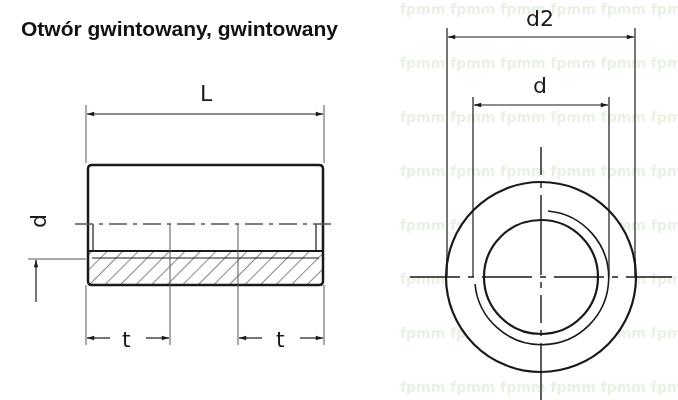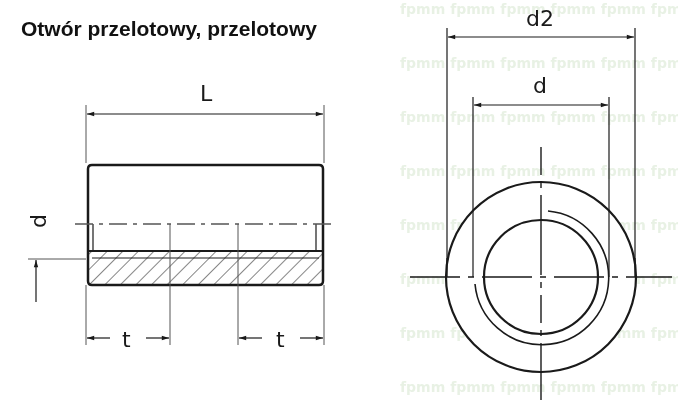--- a/index.html
+++ b/index.html
@@ -10,21 +10,21 @@
       font-weight: bold; font-size: 21px; color: #111111;
       white-space: nowrap;
     }
     svg { position: absolute; left: 0; top: 0; }
     .dimtxt { font-family: "DejaVu Sans", sans-serif; font-size: 22px; fill: #1a1a1a; }
     .wm { font-family: "DejaVu Sans", sans-serif; font-size: 14px; fill: #e6f0e2; font-weight: bold; }
   </style>
 </head>
 <body>
 
-<div class="title">Otwór przelotowy, przelotowy</div>
+<div class="title">Otwór gwintowany, gwintowany</div>
 
 <svg width="678" height="400" viewBox="0 0 678 400">
   <defs>
     <pattern id="hatch" patternUnits="userSpaceOnUse" width="11" height="11" patternTransform="rotate(45)">
       <line x1="0" y1="0" x2="0" y2="11" stroke="#333" stroke-width="1.2"></line>
     </pattern>
     <marker id="arr" viewBox="0 0 10 10" refX="10" refY="5" markerWidth="9" markerHeight="6" orient="auto-start-reverse">
       <path d="M0,2 L10,5 L0,8 Z" fill="#1a1a1a"></path>
     </marker>
   </defs>

